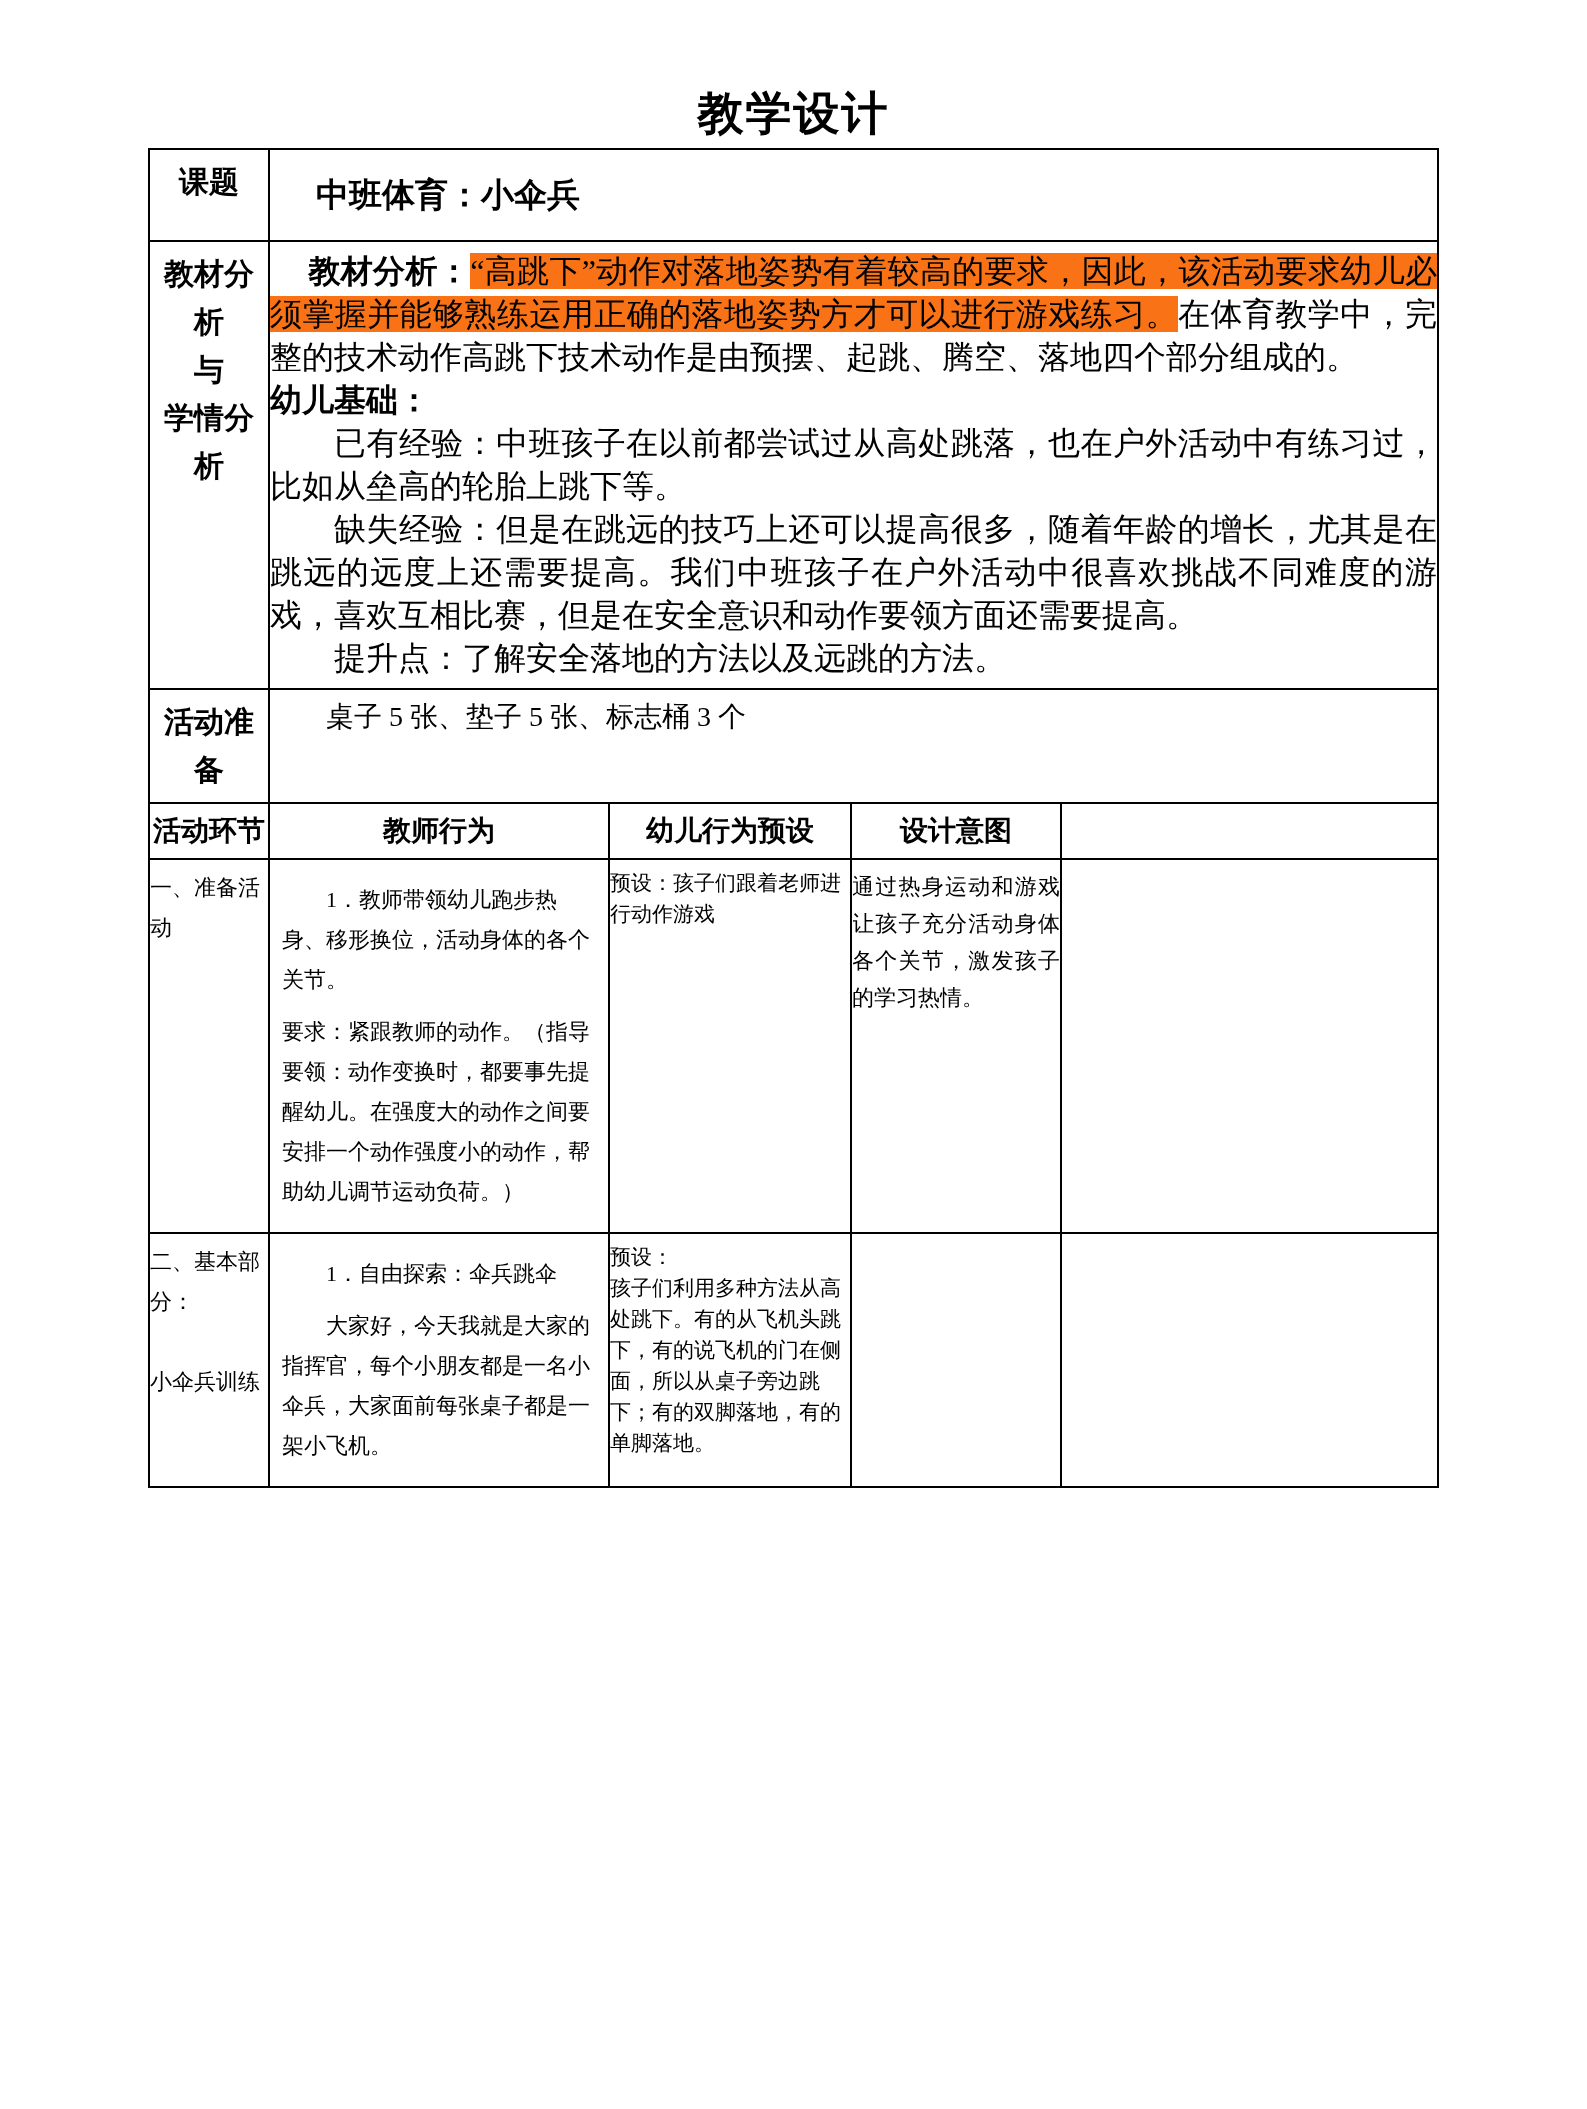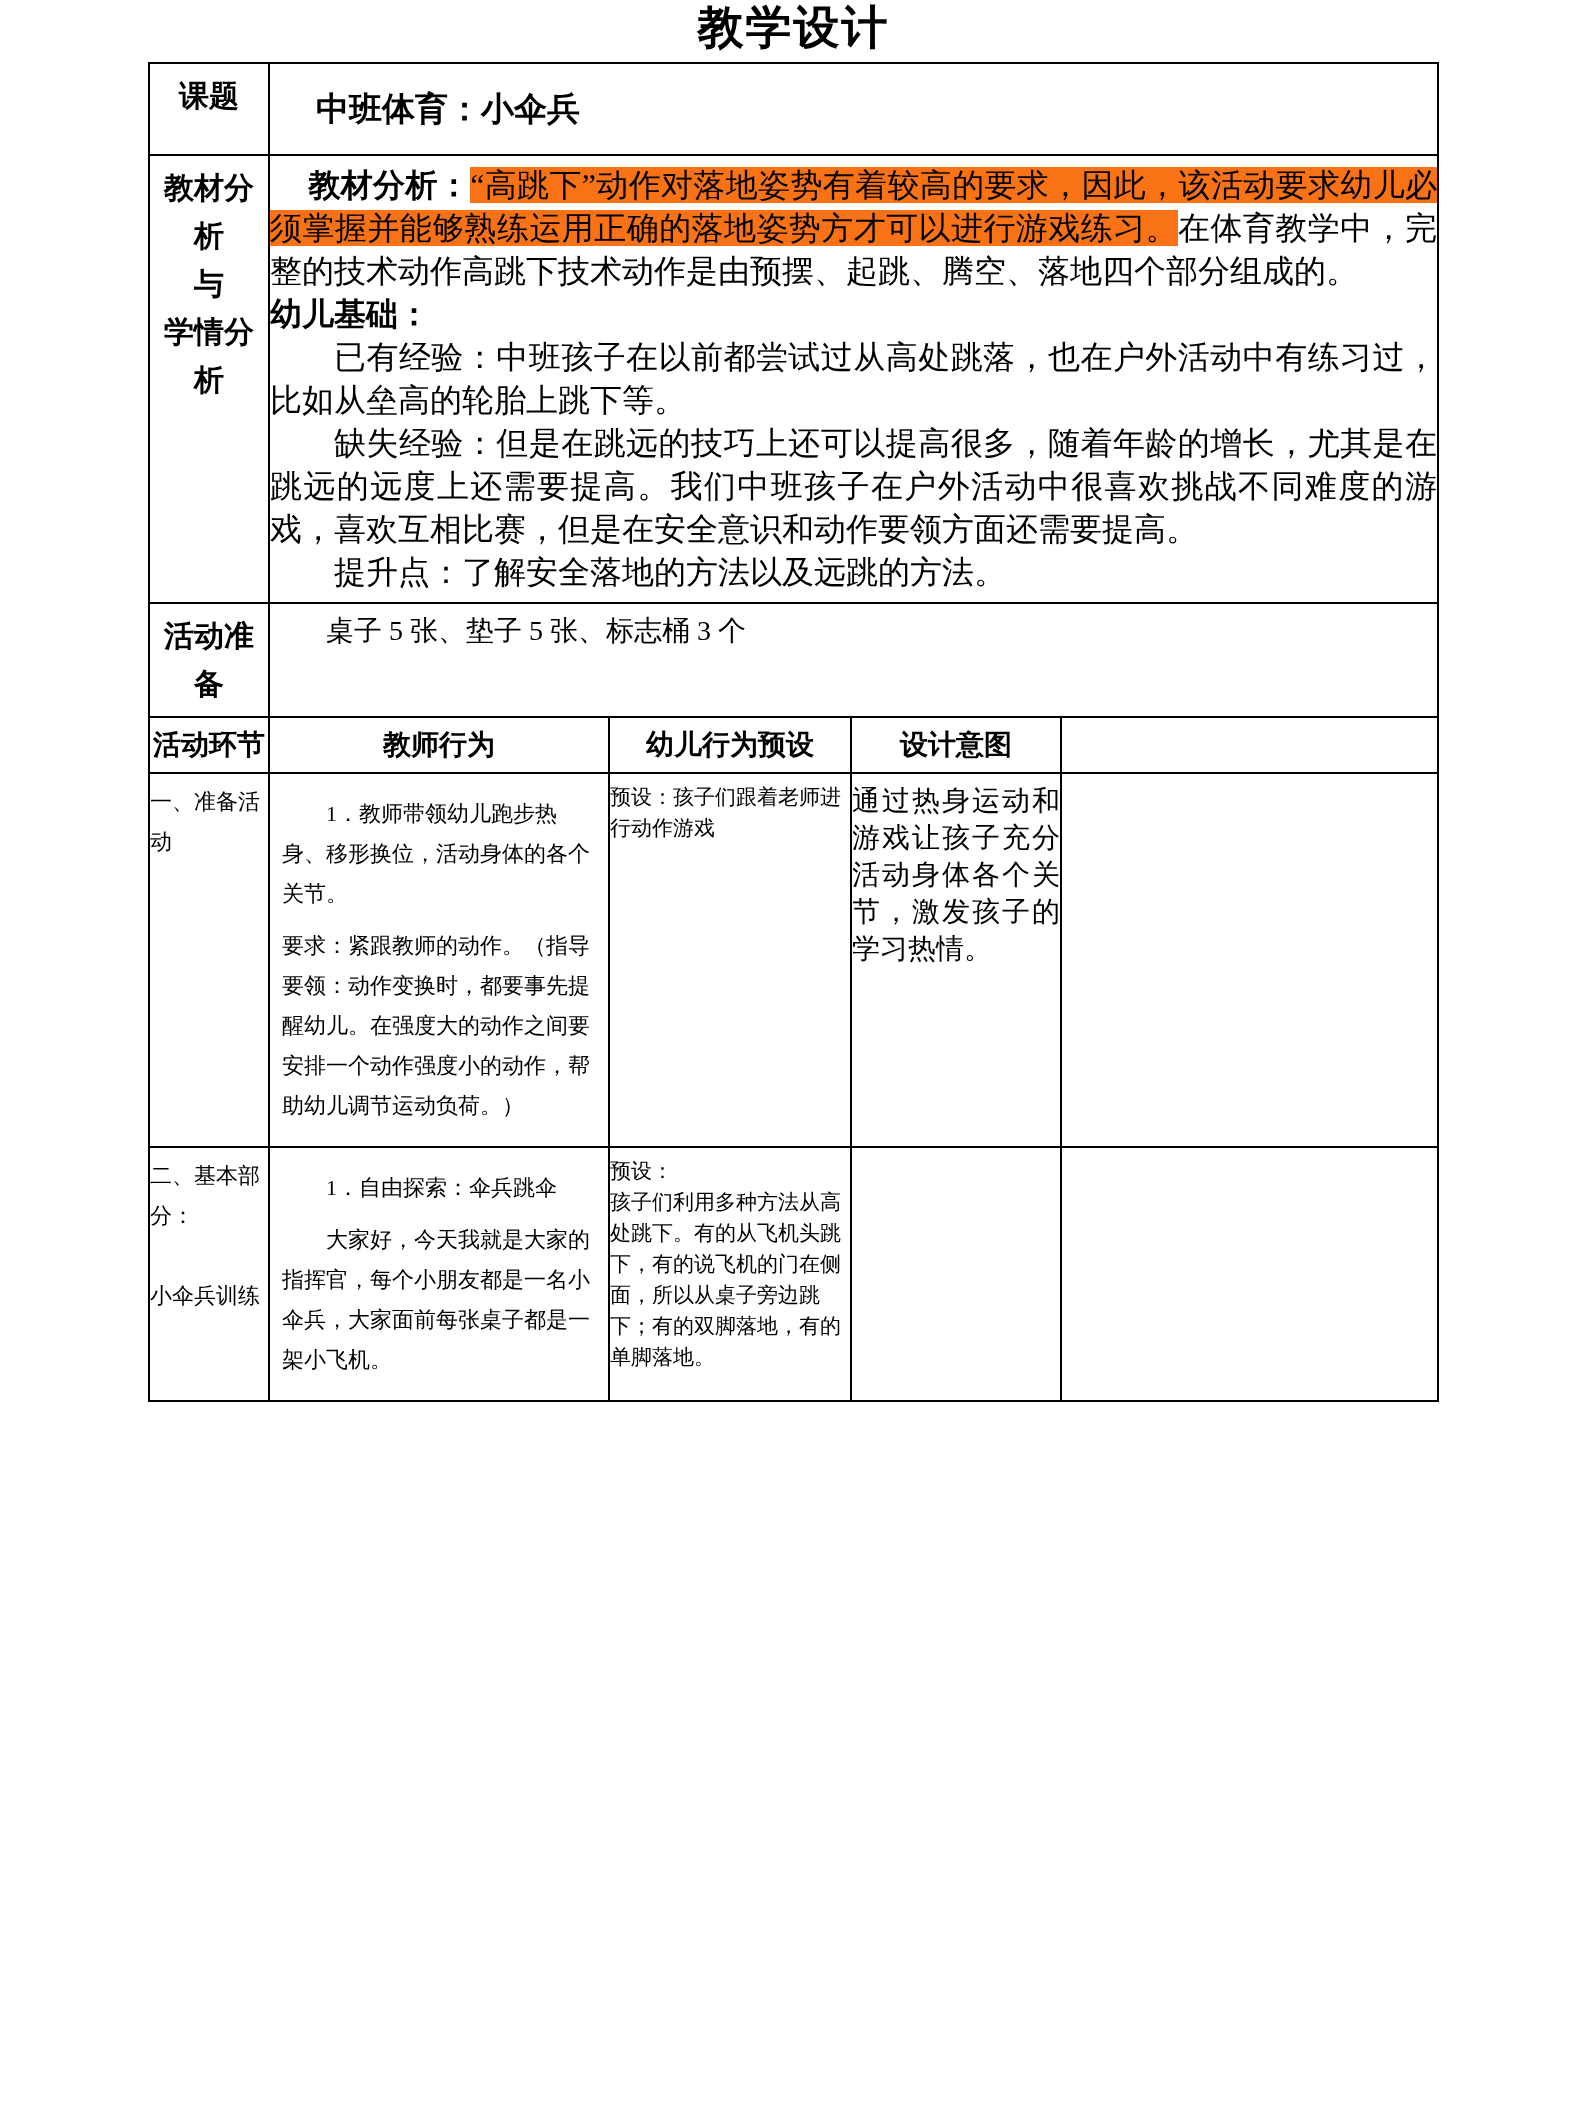--- a/index.html
+++ b/index.html
@@ -9,20 +9,21 @@
     color: #000;
   }
   .page {
     position: relative;
     width: 1587px;
     height: 2109px;
     background: #ffffff;
     overflow: hidden;
   }
   .doc-title {
+    padding-top: 86px;
     text-align: center;
     font-size: 46px;
     font-weight: bold;
     line-height: 56px;
     letter-spacing: 2px;
   }
   table.lesson {
     margin: 6px 0 0 148px;
     width: 1289px;
     table-layout: fixed;
@@ -81,21 +82,21 @@
     font-weight: bold;
     font-size: 28px;
     text-align: center;
     vertical-align: middle;
     padding: 4px;
   }
   
   td.teach { font-size: 22px; line-height: 40px; }
   td.teach p { margin: 12px; }
   td.children { font-size: 21px; line-height: 31px; padding-top: 12px; }
-  td.design { font-size: 28px; line-height: 37px; text-align: justify; padding: 10px; border-radius: 14px; }
+  td.design { font-size: 22px; line-height: 37px; text-align: justify; padding: 10px; border-radius: 14px; }
 </style>
 </head>
 <body>
 
 <div class="page">
 
   <div class="doc-title">教学设计</div>
 
   <table class="lesson">
     <colgroup>

